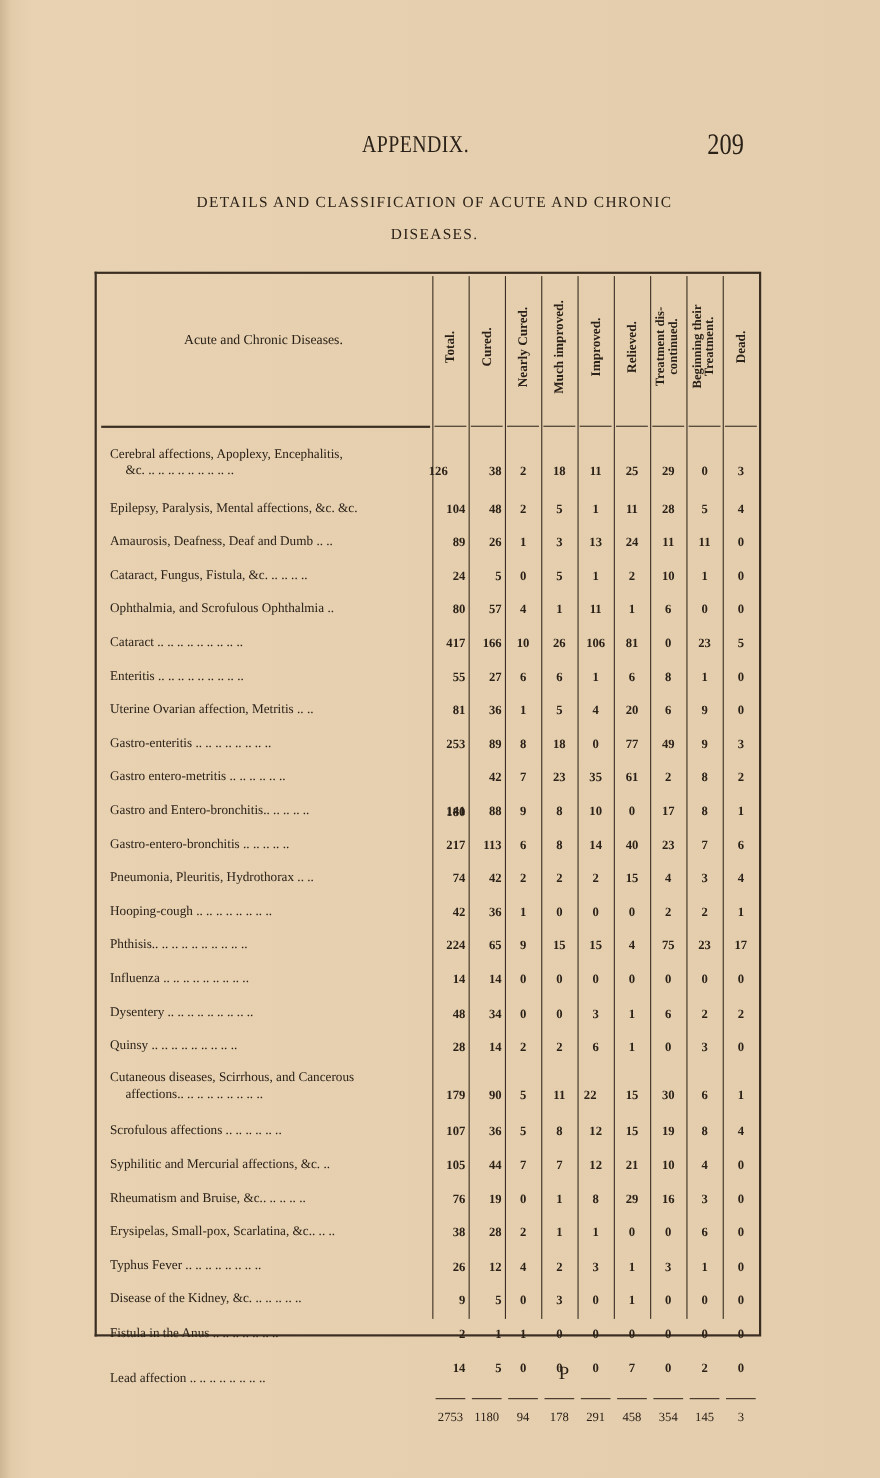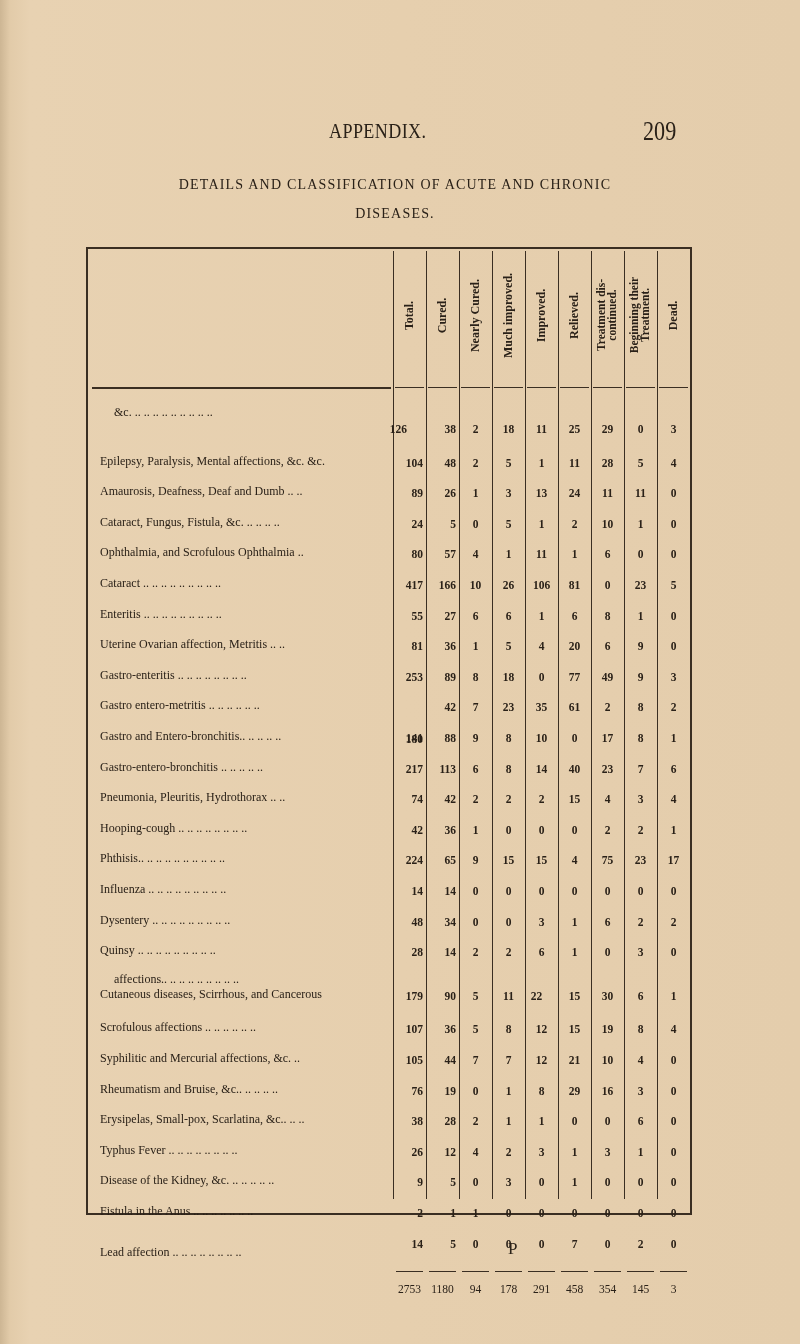--- a/index.html
+++ b/index.html
@@ -77,20 +77,21 @@
   <span class="running-title">APPENDIX.</span>
   <span class="page-number">209</span>
 </div>
 
 <div class="table-title tt1">DETAILS AND CLASSIFICATION OF ACUTE AND CHRONIC</div>
 <div class="table-title tt2">DISEASES.</div>
 
 <div class="tbl" id="tbl">
   <div class="border-top"></div>
   <div class="border-bottom"></div>
+  <div class="head-label">Acute and Chronic Diseases.</div>
   <div id="cols">
       <div class="vline outer" style="left: 0px; height: 968px; top: 0px;"></div>
       <div class="vline" style="left: 307px; height: 948px;"></div>
       <div class="vline" style="left: 340px; height: 948px;"></div>
       <div class="vline" style="left: 373px; height: 948px;"></div>
       <div class="vline" style="left: 406px; height: 948px;"></div>
       <div class="vline" style="left: 439px; height: 948px;"></div>
       <div class="vline" style="left: 472px; height: 948px;"></div>
       <div class="vline" style="left: 505px; height: 948px;"></div>
       <div class="vline" style="left: 538px; height: 948px;"></div>
@@ -150,20 +151,21 @@
       </div>
       <div class="col-head" style="left: 571px;">
         <div class="rot">
           <div>Dead.</div>
         </div>
       </div>
     </div>
   <div id="rows">
       <div class="row" style="top: 158px;">
         <div class="row-label" style="top: 0px;">
+          <div>Cerebral affections, Apoplexy, Encephalitis,</div>
           <div style="padding-left: 14px;">&amp;c. .. .. .. .. .. .. .. .. ..</div>
         </div>
         <div class="cell" style="left: 291px; top: 18px; text-align: right;">126</div>
         <div class="cell" style="left: 340px; top: 18px;">38</div>
         <div class="cell center" style="left: 373px; top: 18px;">2</div>
         <div class="cell center" style="left: 406px; top: 18px;">18</div>
         <div class="cell center" style="left: 439px; top: 18px;">11</div>
         <div class="cell center" style="left: 472px; top: 18px;">25</div>
         <div class="cell center" style="left: 505px; top: 18px;">29</div>
         <div class="cell center" style="left: 538px; top: 18px;">0</div>
@@ -402,22 +404,22 @@
         <div class="cell center" style="left: 373px; top: 3px;">2</div>
         <div class="cell center" style="left: 406px; top: 3px;">2</div>
         <div class="cell center" style="left: 439px; top: 3px;">6</div>
         <div class="cell center" style="left: 472px; top: 3px;">1</div>
         <div class="cell center" style="left: 505px; top: 3px;">0</div>
         <div class="cell center" style="left: 538px; top: 3px;">3</div>
         <div class="cell center" style="left: 571px; top: 3px;">0</div>
       </div>
       <div class="row" style="top: 724.8px;">
         <div class="row-label" style="top: 0px;">
+          <div>Cutaneous diseases, Scirrhous, and Cancerous</div>
           <div style="padding-left: 14px;">affections.. .. .. .. .. .. .. .. ..</div>
-          <div>Cutaneous diseases, Scirrhous, and Cancerous</div>
         </div>
         <div class="cell" style="left: 307px; top: 18px;">179</div>
         <div class="cell" style="left: 340px; top: 18px;">90</div>
         <div class="cell center" style="left: 373px; top: 18px;">5</div>
         <div class="cell center" style="left: 406px; top: 18px;">11</div>
         <div class="cell center" style="left: 434px; top: 18px;">22</div>
         <div class="cell center" style="left: 472px; top: 18px;">15</div>
         <div class="cell center" style="left: 505px; top: 18px;">30</div>
         <div class="cell center" style="left: 538px; top: 18px;">6</div>
         <div class="cell center" style="left: 571px; top: 18px;">1</div>

